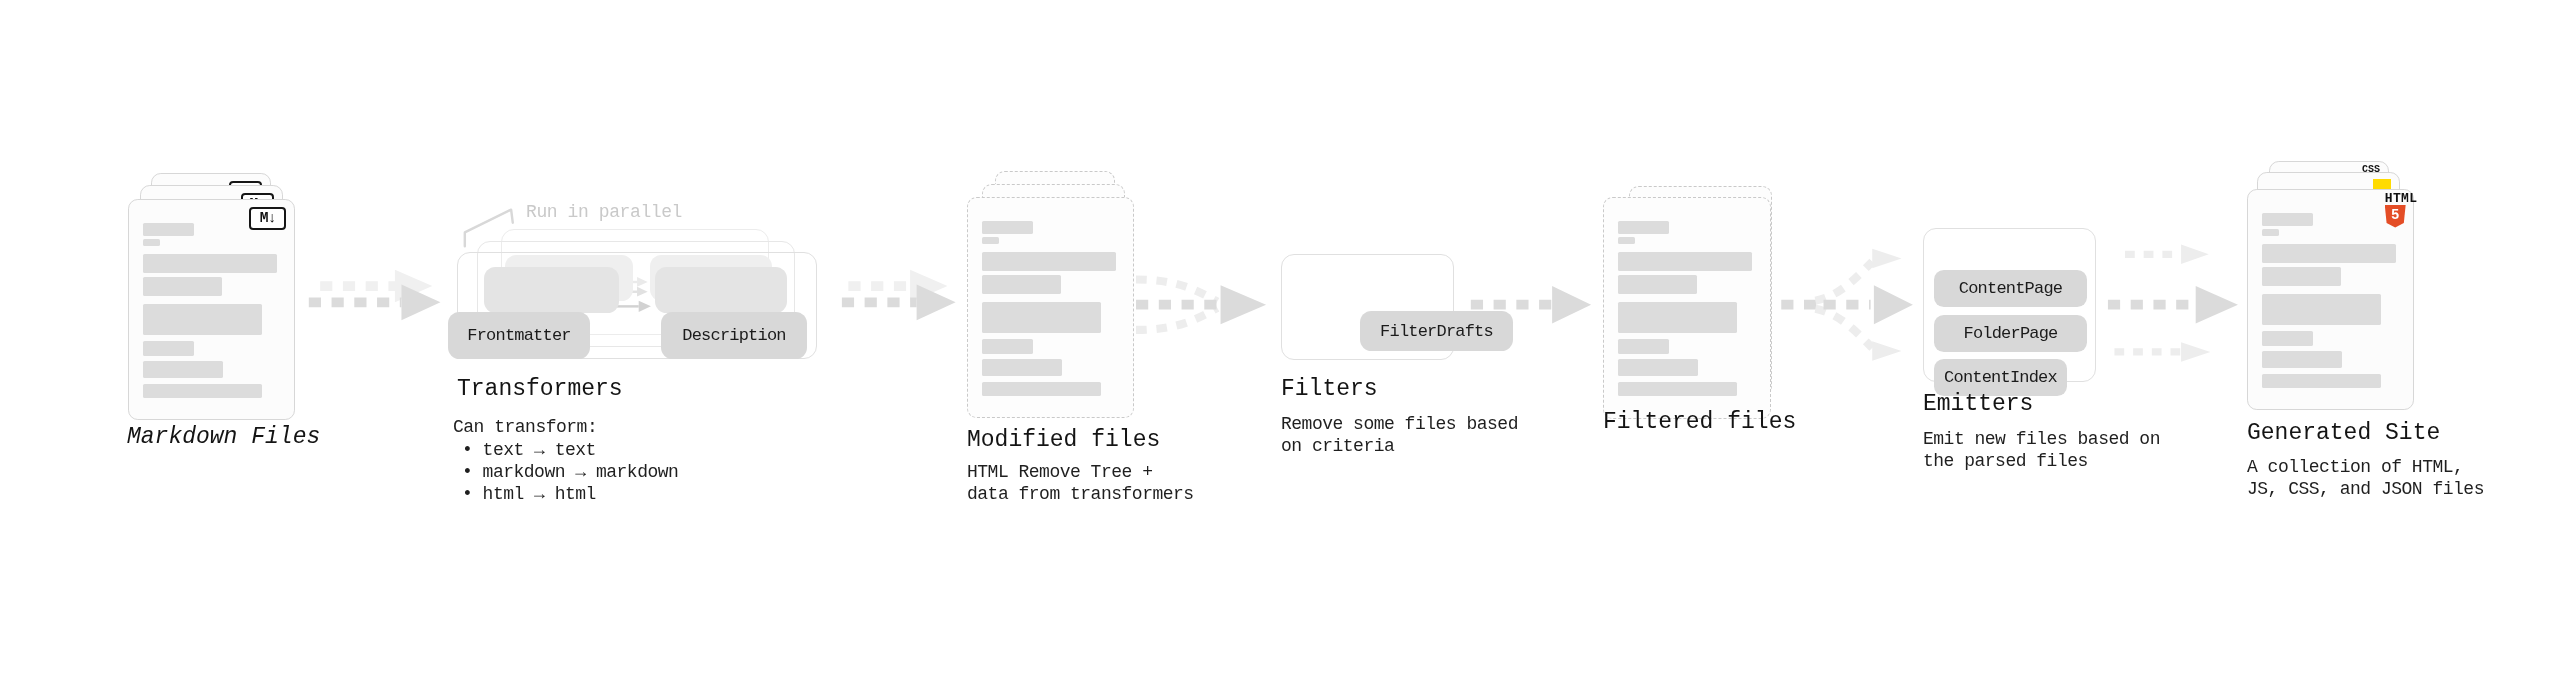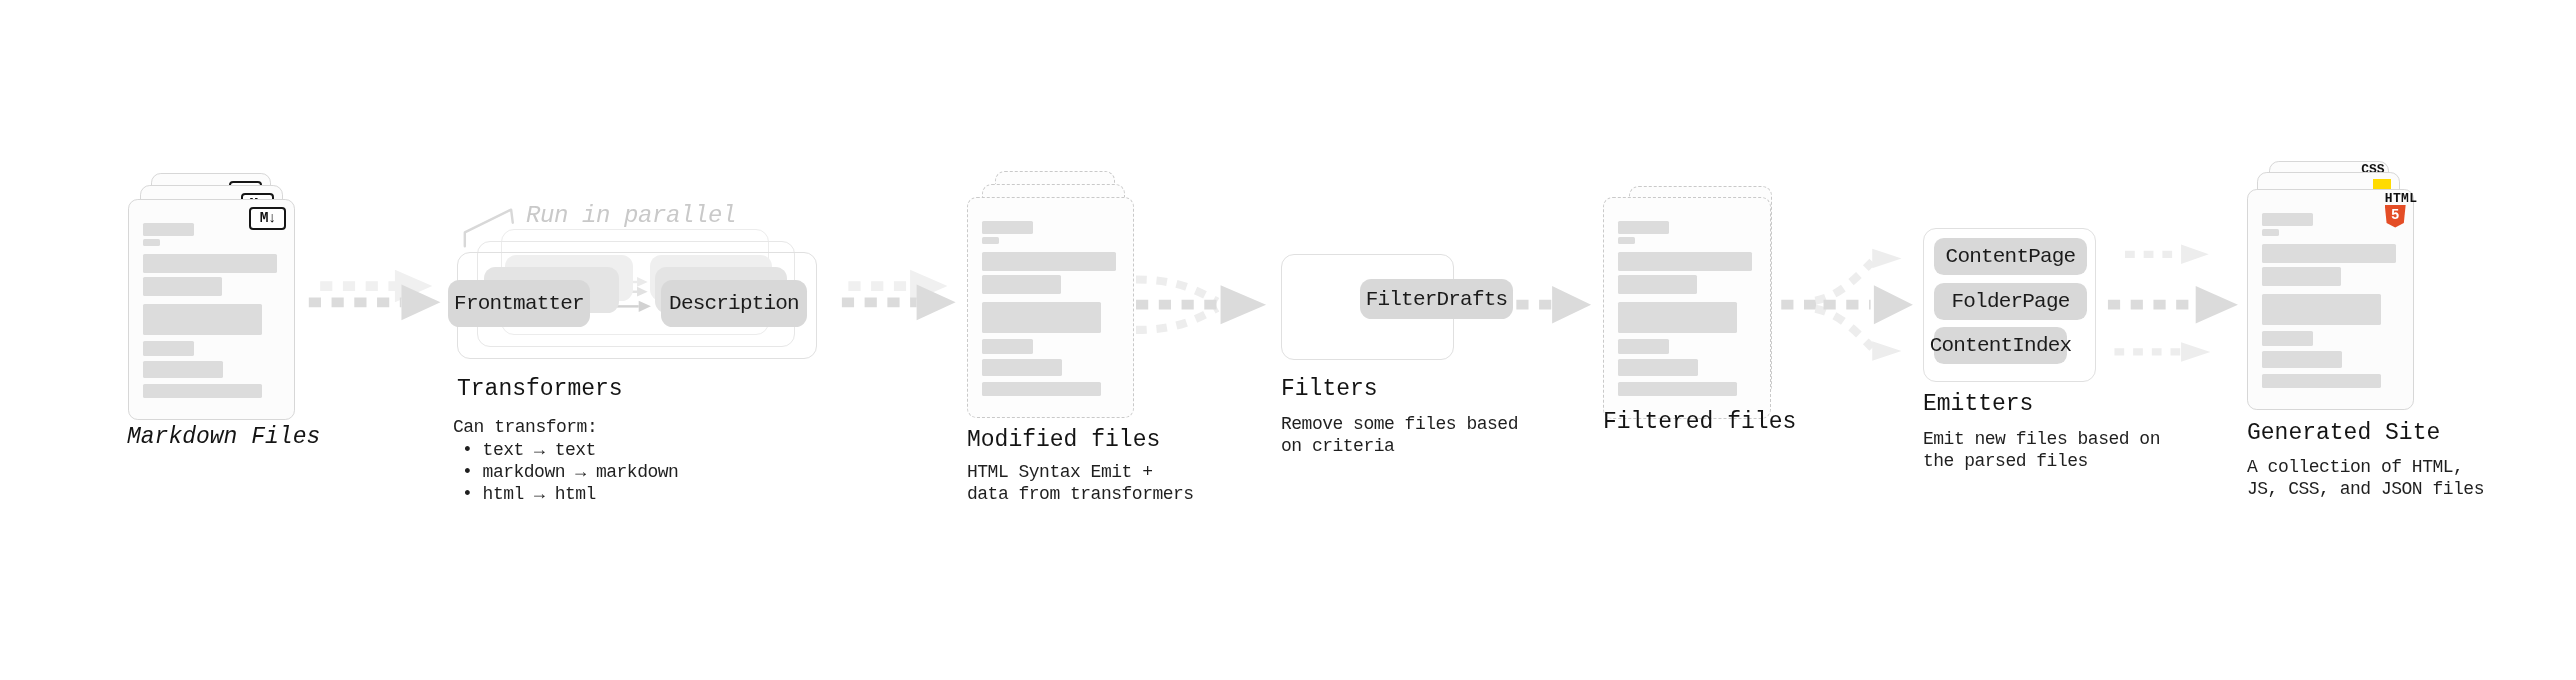--- a/index.html
+++ b/index.html
@@ -18,29 +18,29 @@
   .bar:nth-child(4){width:79px;height:18.7px;margin-top:4.9px;}
   .bar:nth-child(5){width:119px;height:31px;margin-top:8.1px;}
   .bar:nth-child(6){width:51px;height:15.4px;margin-top:5.7px;}
   .bar:nth-child(7){width:80px;height:17px;margin-top:4.9px;}
   .bar:nth-child(8){width:119px;height:14px;margin-top:5.7px;}
   .md-icon{position:absolute;top:6.5px;right:8.1px;width:29px;height:18px;border:2.4px solid #161616;border-radius:4.1px;
     background:#ffffff;color:#111;font-weight:700;font-size:14.6px;line-height:18px;text-align:center;letter-spacing:-0.8px;}
   
   .stage-label{position:absolute;font-size:23px;font-weight:500;color:#141414;white-space:nowrap;line-height:26px;}
   .cap{position:absolute;font-size:18px;letter-spacing:-0.5px;color:#1f1f1f;white-space:nowrap;line-height:21px;}
-  .note{position:absolute;font-size:24px;letter-spacing:-0.4px;color:#c9c9c9;white-space:nowrap;font-style:italic;}
+  .note{position:absolute;font-size:18px;letter-spacing:-0.4px;color:#c9c9c9;white-space:nowrap;}
   
   .frame{position:absolute;border:1.6px solid #e0e0e0;border-radius:13px;box-sizing:border-box;background:transparent;}
-  .pill{position:absolute;background:#d8d8d8;border-radius:11.4px;color:#1b1b1b;font-size:21px;letter-spacing:-0.8px;
-    display:flex;align-items:center;justify-content:center;white-space:nowrap;box-sizing:border-box;}
+  .pill{position:absolute;background:#d8d8d8;border-radius:11.4px;color:#1b1b1b;font-size:17px;letter-spacing:-0.8px;
+    display:flex;align-items:center;justify-content:center;white-space:nowrap;box-sizing:border-box;margin-top:32px;}
   .ghost{position:absolute;border-radius:11.4px;}
   
   .gen-css{position:absolute;top:4.1px;right:7.3px;width:19.5px;text-align:center;}
-  .gen-css .t{font-size:13px;font-weight:700;line-height:7.3px;color:#111;letter-spacing:0;}
+  .gen-css .t{font-size:10px;font-weight:700;line-height:7.3px;color:#111;letter-spacing:0;}
   .gen-css .u{height:3.3px;background:#2c66f0;margin-top:0.8px;border-radius:0.8px;}
   .gen-js{position:absolute;top:5.7px;right:8.1px;width:18px;height:10.6px;background:#ffdb00;}
   .html5{position:absolute;top:4.9px;right:7.3px;width:21px;text-align:center;}
   .html5 .t{font-size:13px;font-weight:700;letter-spacing:0.4px;color:#111;line-height:8.1px;}
   .html5 .shield{margin-top:1.6px;width:21px;height:23px;background:#e44d26;color:#fff;font-size:14px;font-weight:700;
     line-height:21px;text-align:center;clip-path:polygon(0 0,100% 0,91% 80%,50% 100%,9% 80%);}
   svg{position:absolute;left:0;top:0;}
 </style>
 </head>
 <body>
@@ -159,21 +159,21 @@
           <div class="bar"></div>
           <div class="bar"></div>
           <div class="bar"></div>
         <div class="bar"></div>
           <div class="bar"></div>
           <div class="bar"></div>
           <div class="bar"></div>
       </div>
     </div>
     <div class="stage-label" style="left:967px;top:427px;">Modified files</div>
-    <div class="cap" style="left:967px;top:462px;">HTML Syntax Emit +</div>
+    <div class="cap" style="left:967px;top:462px;">HTML Remove Tree +</div>
     <div class="cap" style="left:967px;top:484px;">data from transformers</div>
   </div>
 
   <div>
     <div class="frame" style="left:1281px;top:254px;width:173px;height:106px;"></div>
     <div class="pill" style="left:1360px;top:279px;width:153px;height:40px;">FilterDrafts</div>
     <div class="stage-label" style="left:1281px;top:376px;">Filters</div>
     <div class="cap" style="left:1281px;top:414px;">Remove some files based</div>
     <div class="cap" style="left:1281px;top:436px;">on criteria</div>
   </div>

